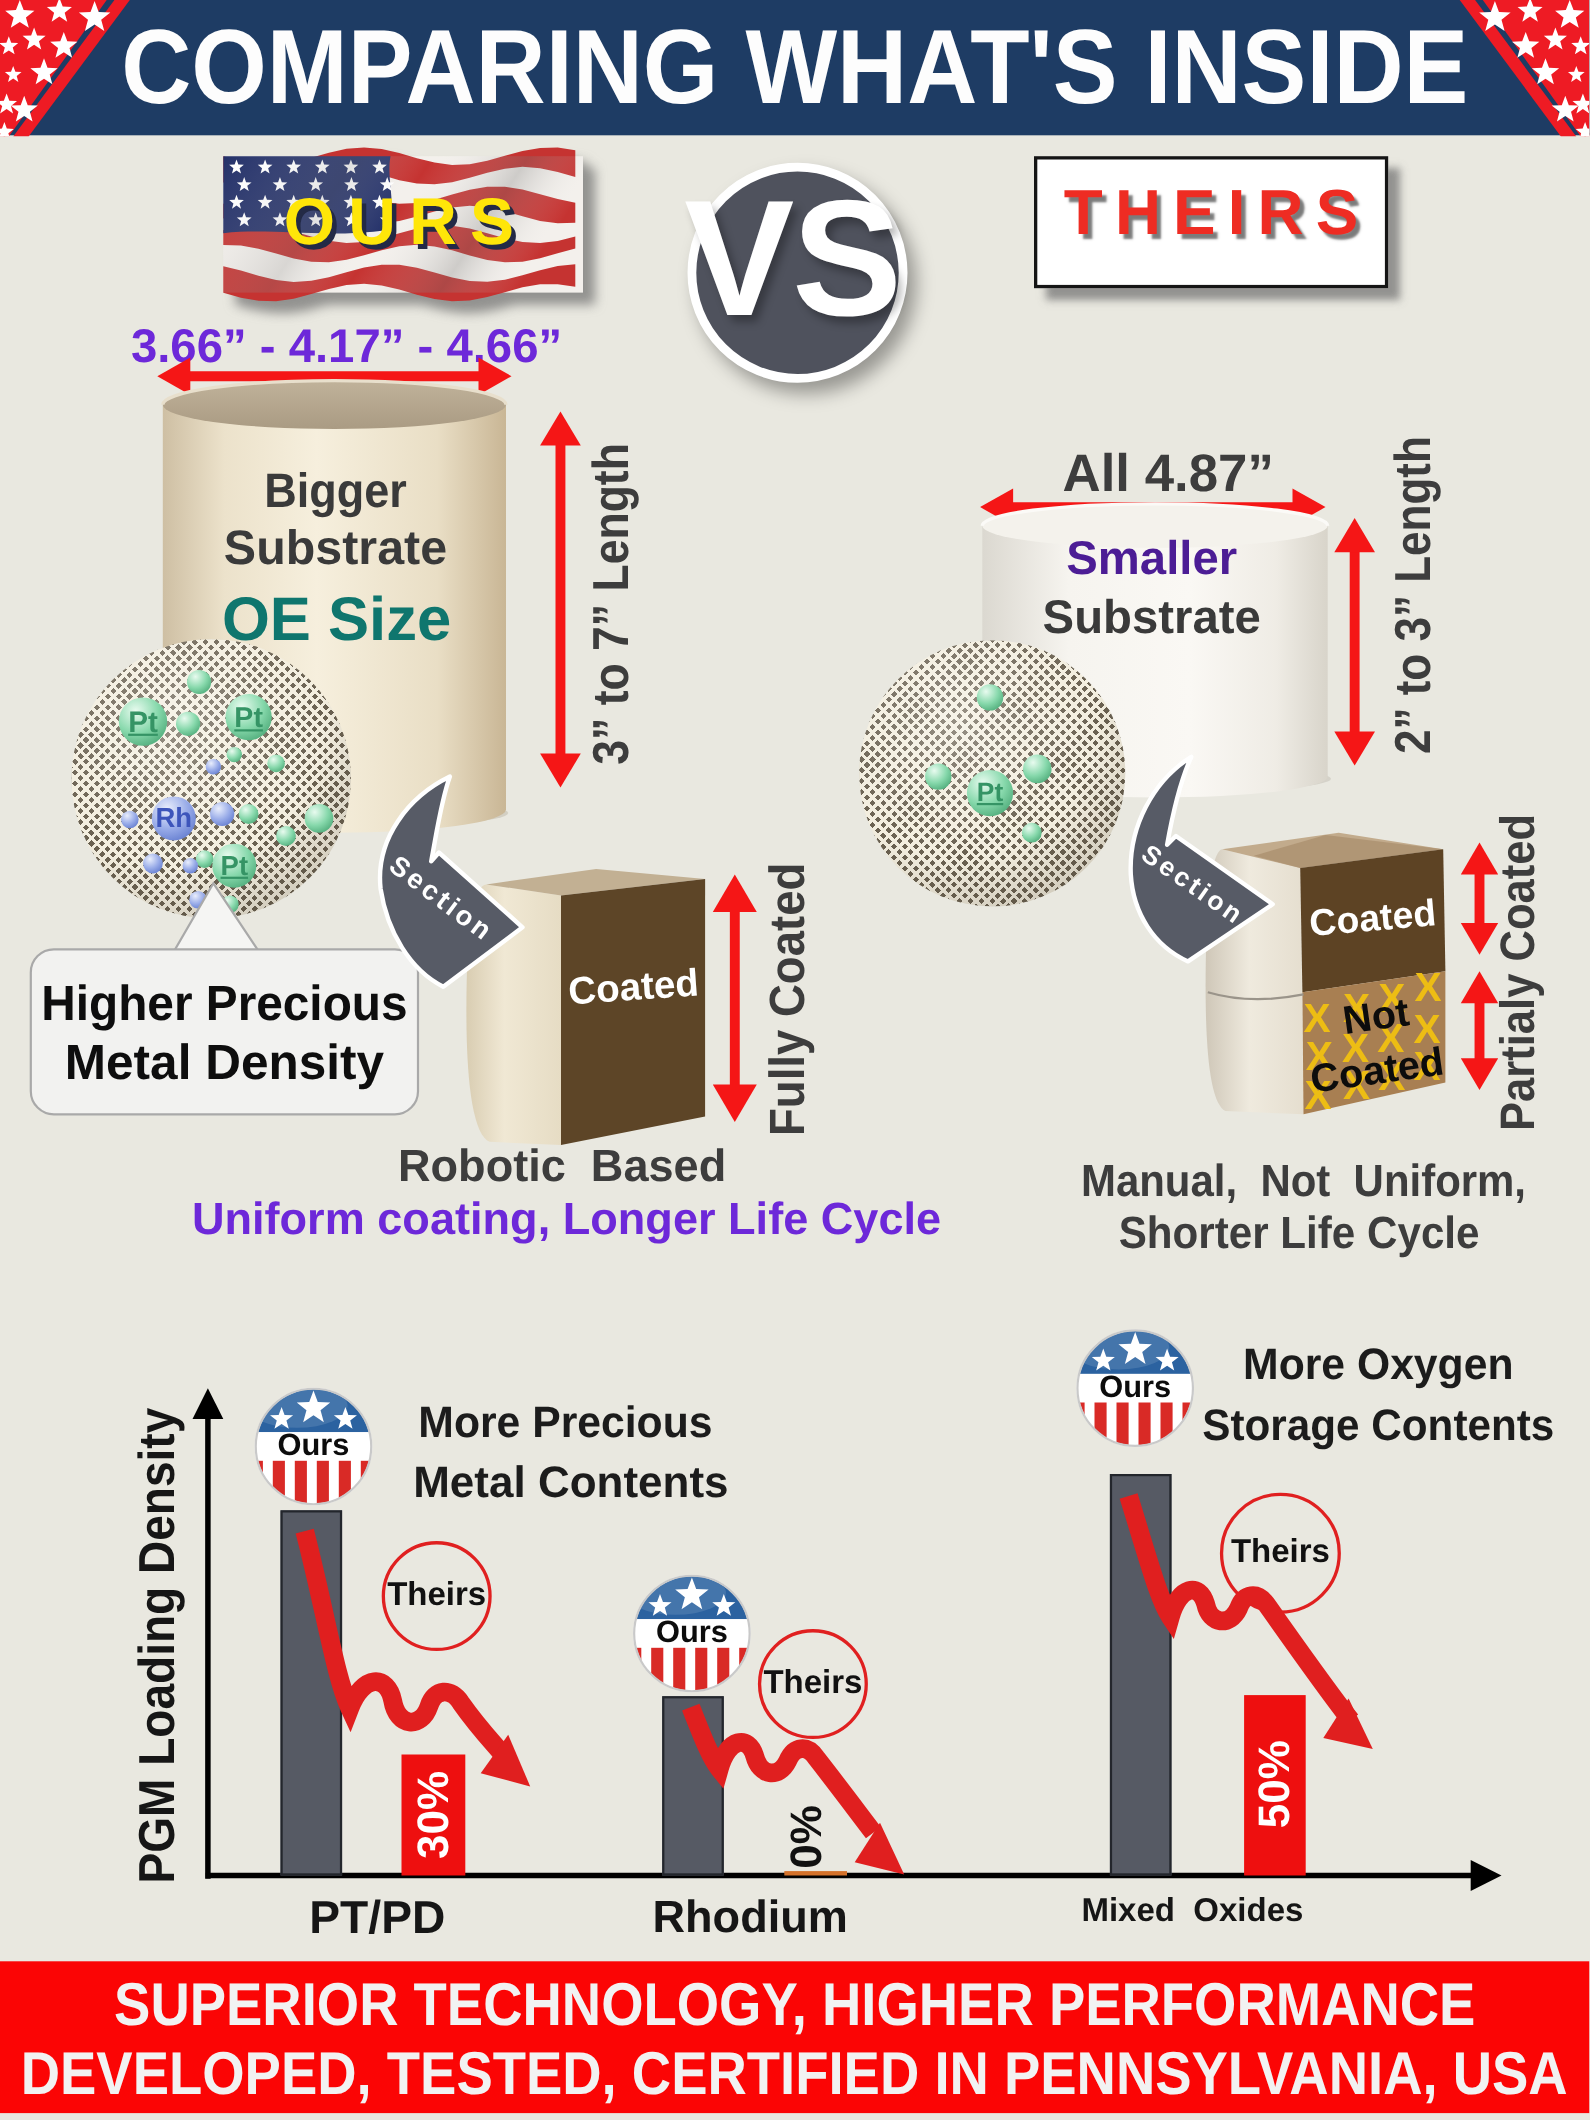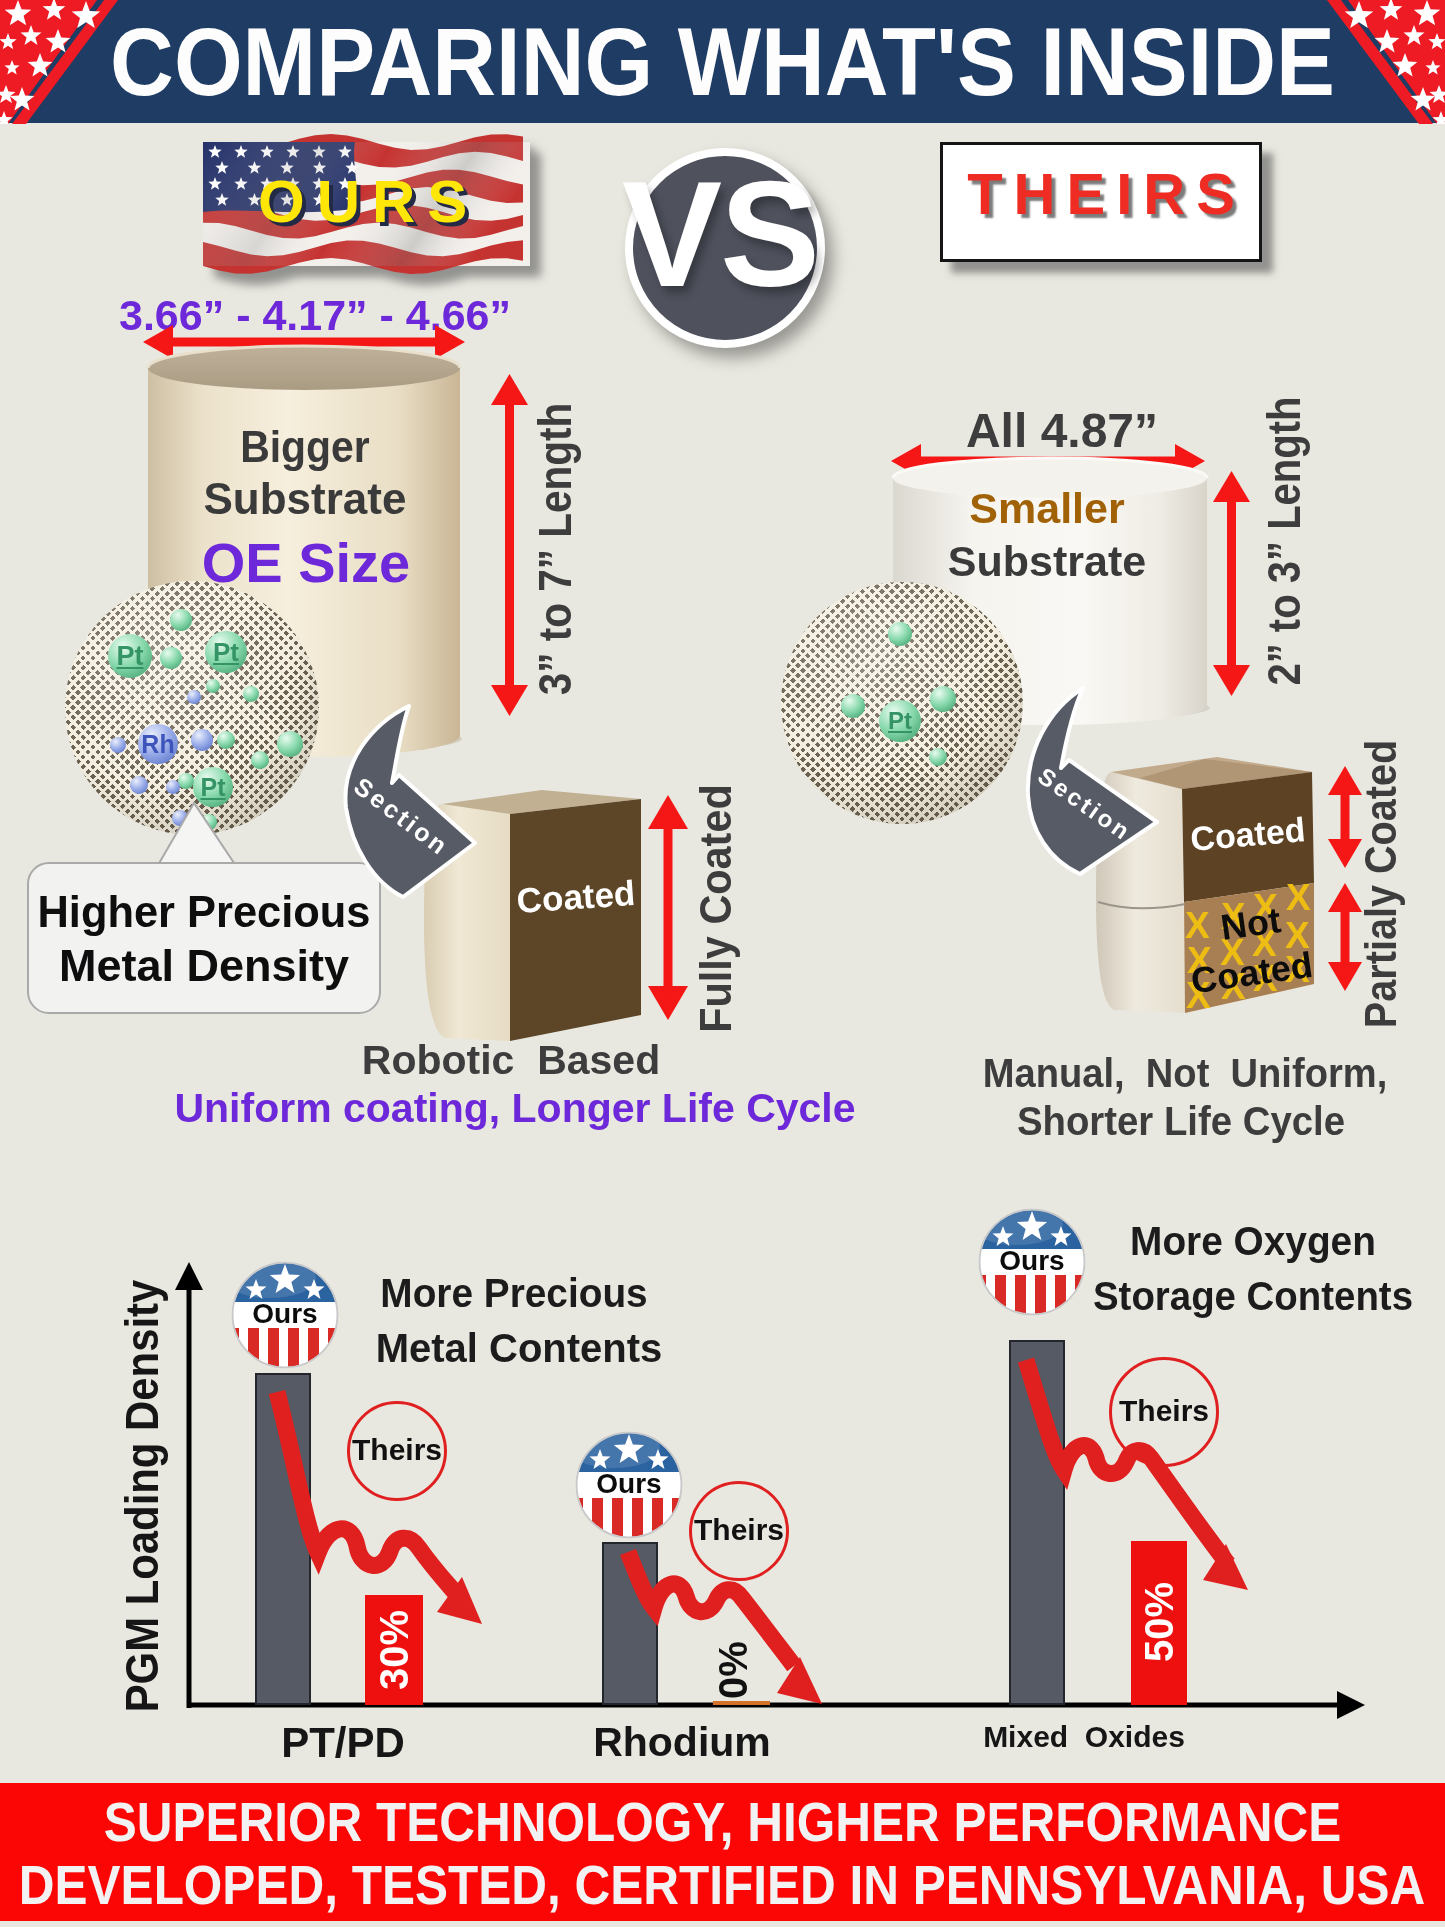--- a/index.html
+++ b/index.html
@@ -124,21 +124,21 @@
         <stop offset="1" stop-color="#aa9b83"></stop>
 </linearGradient>
 </defs>
 <ellipse cx="156" cy="393" rx="158" ry="14" fill="#b9b1a0" opacity="0.45"></ellipse>
 <path d="M0,22 L0,390 A156,21 0 0 0 312,390 L312,22 Z" fill="url(#cylL)"></path>
 <ellipse cx="156" cy="22" rx="156" ry="22" fill="url(#capL)"></ellipse>
 <path d="M0,22 A156,22 0 0 1 312,22" fill="none" stroke="#e8dfcc" stroke-width="3"></path>
 </svg>
 <div class="abs b ctr" style="left:155px;top:425px;width:300px;font-size:44px;line-height:1;color:#3a3a3a;white-space:nowrap;transform:scaleX(0.93);">Bigger</div>
 <div class="abs b ctr" style="left:155px;top:477px;width:300px;font-size:44px;line-height:1;color:#3a3a3a;white-space:nowrap;">Substrate</div>
-<div class="abs b ctr" style="left:156px;top:535px;width:300px;font-size:56px;line-height:1;color:#6d28d9;white-space:nowrap;">OE Size</div>
+<div class="abs b ctr" style="left:156px;top:535px;width:300px;font-size:56px;line-height:1;color:#0f766e;white-space:nowrap;">OE Size</div>
 <svg class="abs" style="left:489.5px;top:374px;" width="39" height="342" viewBox="0 0 39 342">
     <line x1="19.5" y1="25" x2="19.5" y2="317" stroke="#f51616" stroke-width="9"></line>
     <polygon points="19.5,0 1.0,31 38.0,31" fill="#f51616"></polygon>
     <polygon points="19.5,342 1.0,311 38.0,311" fill="#f51616"></polygon>
   </svg>
 <div class="abs b ctr" style="left:355px;top:526px;width:400px;height:46px;font-size:46px;line-height:46px;color:#3d3d3d;white-space:nowrap;transform:rotate(-90deg) scaleX(0.88);">3” to 7” Length</div>
 <div class="abs mesh" style="left:65px;top:581px;width:254px;height:254px;">
     <div class="sphG" style="left:43px;top:53px;width:44px;height:44px;font-size:27px;">Pt</div>
     <div class="sphG" style="left:140px;top:50px;width:42px;height:42px;font-size:26px;">Pt</div>
     <div class="sphG" style="left:128px;top:186px;width:40px;height:40px;font-size:25px;">Pt</div>
@@ -204,21 +204,21 @@
         <stop offset="0.6" stop-color="#faf8f4"></stop>
         <stop offset="0.85" stop-color="#efece5"></stop>
         <stop offset="1" stop-color="#d8d4ca"></stop>
 </linearGradient>
 </defs>
 <ellipse cx="157" cy="250" rx="160" ry="13" fill="#bcb8ae" opacity="0.45"></ellipse>
 <path d="M0,20 L0,248 A157,19 0 0 0 314,248 L314,20 Z" fill="url(#cylR)"></path>
 <ellipse cx="157" cy="20" rx="157" ry="20" fill="#f4f2ec"></ellipse>
 <path d="M0,20 A157,20 0 0 1 314,20" fill="none" stroke="#fbfaf7" stroke-width="3"></path>
 </svg>
-<div class="abs b ctr" style="left:897px;top:487px;width:300px;font-size:43px;line-height:1;color:#a16207;white-space:nowrap;">Smaller</div>
+<div class="abs b ctr" style="left:897px;top:487px;width:300px;font-size:43px;line-height:1;color:#4c1d95;white-space:nowrap;">Smaller</div>
 <div class="abs b ctr" style="left:897px;top:540px;width:300px;font-size:43px;line-height:1;color:#3a3a3a;white-space:nowrap;">Substrate</div>
 <svg class="abs" style="left:1211.5px;top:471px;" width="39" height="225" viewBox="0 0 39 225">
     <line x1="19.5" y1="25" x2="19.5" y2="200" stroke="#f51616" stroke-width="9"></line>
     <polygon points="19.5,0 1.0,31 38.0,31" fill="#f51616"></polygon>
     <polygon points="19.5,225 1.0,194 38.0,194" fill="#f51616"></polygon>
   </svg>
 <div class="abs b ctr" style="left:1084px;top:518px;width:400px;height:46px;font-size:46px;line-height:46px;color:#3d3d3d;white-space:nowrap;transform:rotate(-90deg) scaleX(0.87);">2” to 3” Length</div>
 <div class="abs mesh" style="left:781px;top:582px;width:242px;height:242px;">
     <div class="sphG" style="left:98px;top:118px;width:42px;height:42px;font-size:24px;">Pt</div>
     <div class="sphG" style="left:107px;top:40px;width:24px;height:24px;font-size:0px;"></div>

